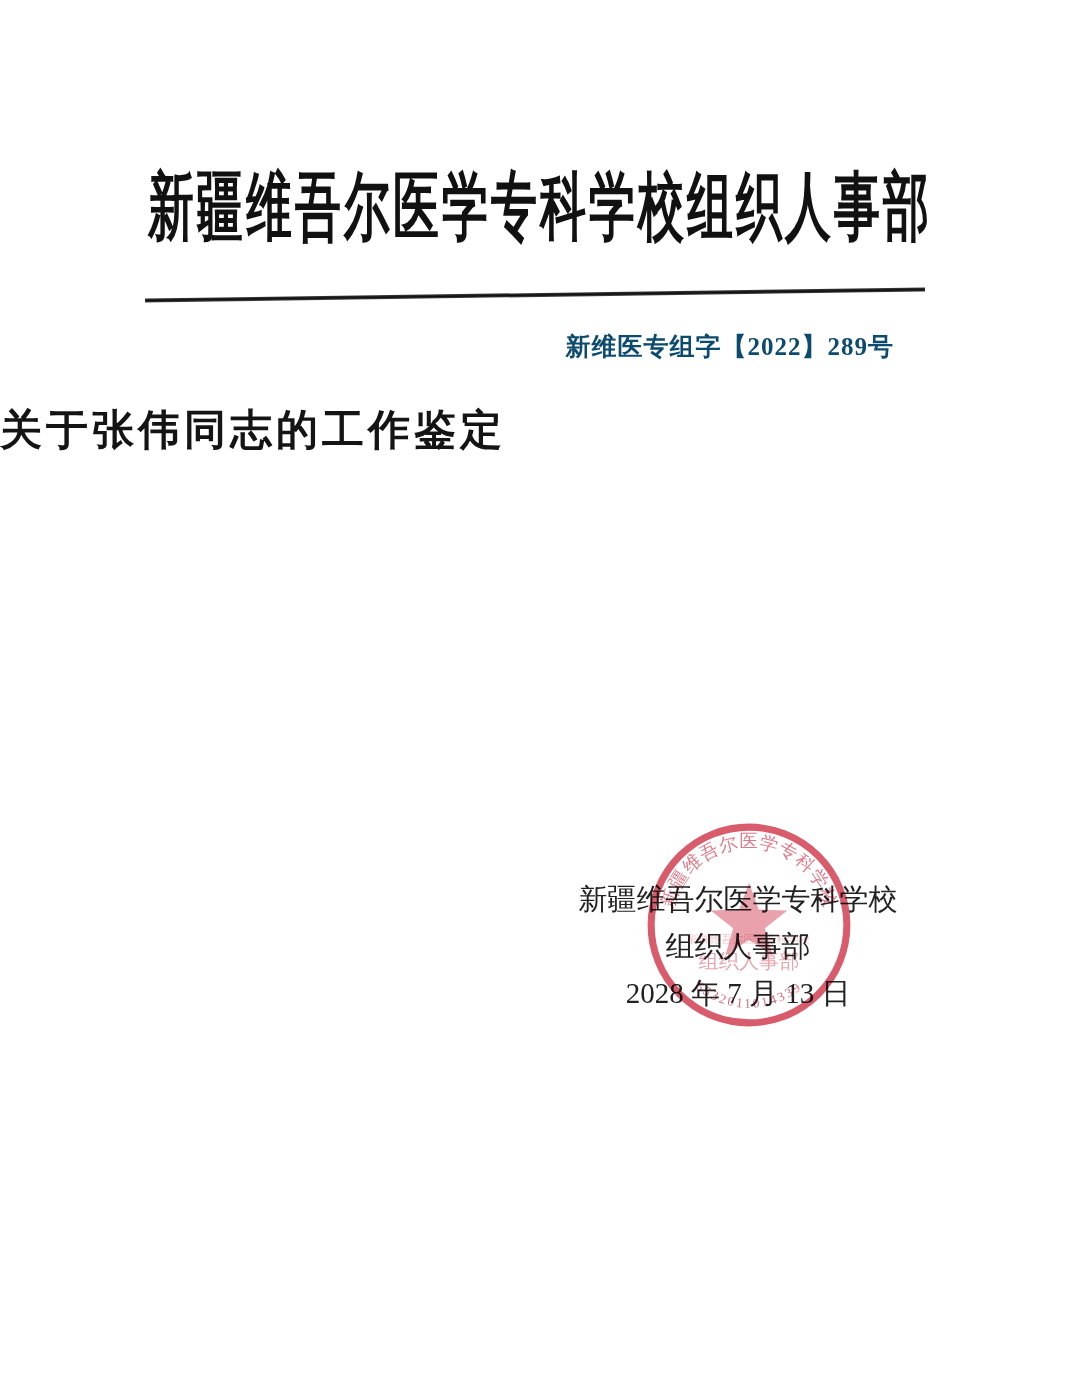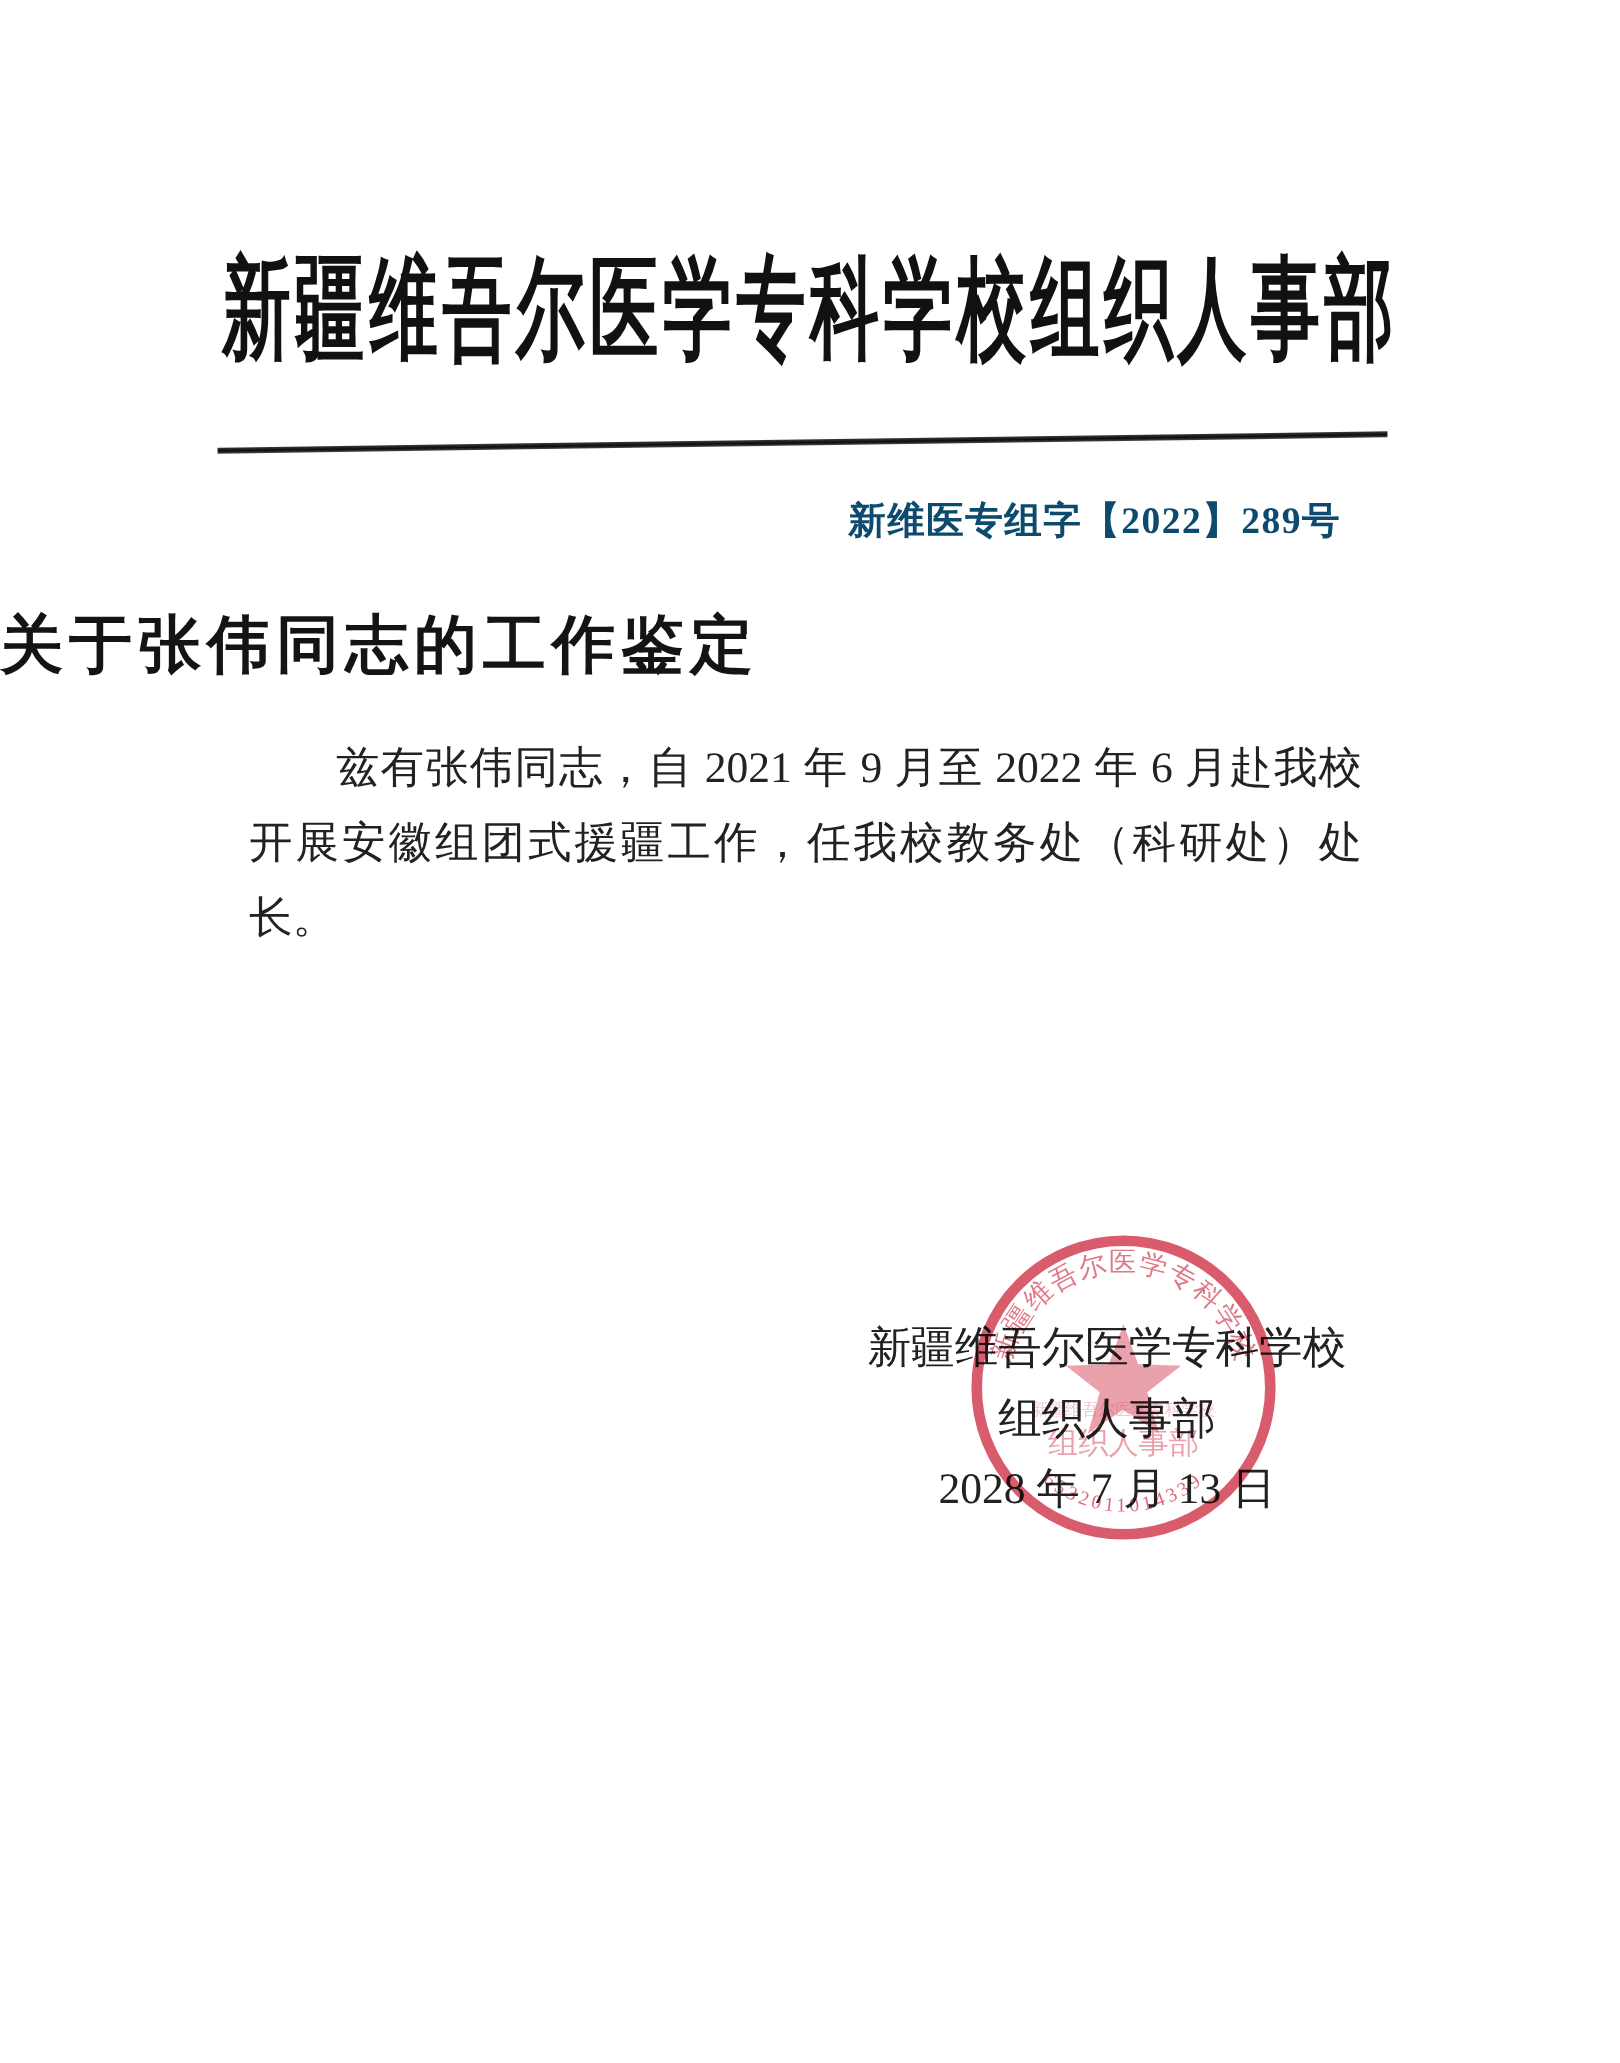--- a/index.html
+++ b/index.html
@@ -97,21 +97,20 @@
 
   <div class="letterhead">新疆维吾尔医学专科学校组织人事部</div>
 
   <div class="rule"></div>
 
   <div class="doc-number">新维医专组字【2022】289号</div>
 
   <div class="doc-title">关于张伟同志的工作鉴定</div>
 
   <div class="body-text">
-    <p>兹有张伟同志，自 2021 年 9 月至 2022 年 6 月赴我校开展安徽组团式援疆工作，任我校教务处（科研处）处长。</p>
   </div>
 
   <div class="signature">
     <div>新疆维吾尔医学专科学校</div>
     <div>组织人事部</div>
     <div>2028 年 7 月 13 日</div>
   </div>
 
   <svg class="seal" viewBox="0 0 224 224">
     <defs>

